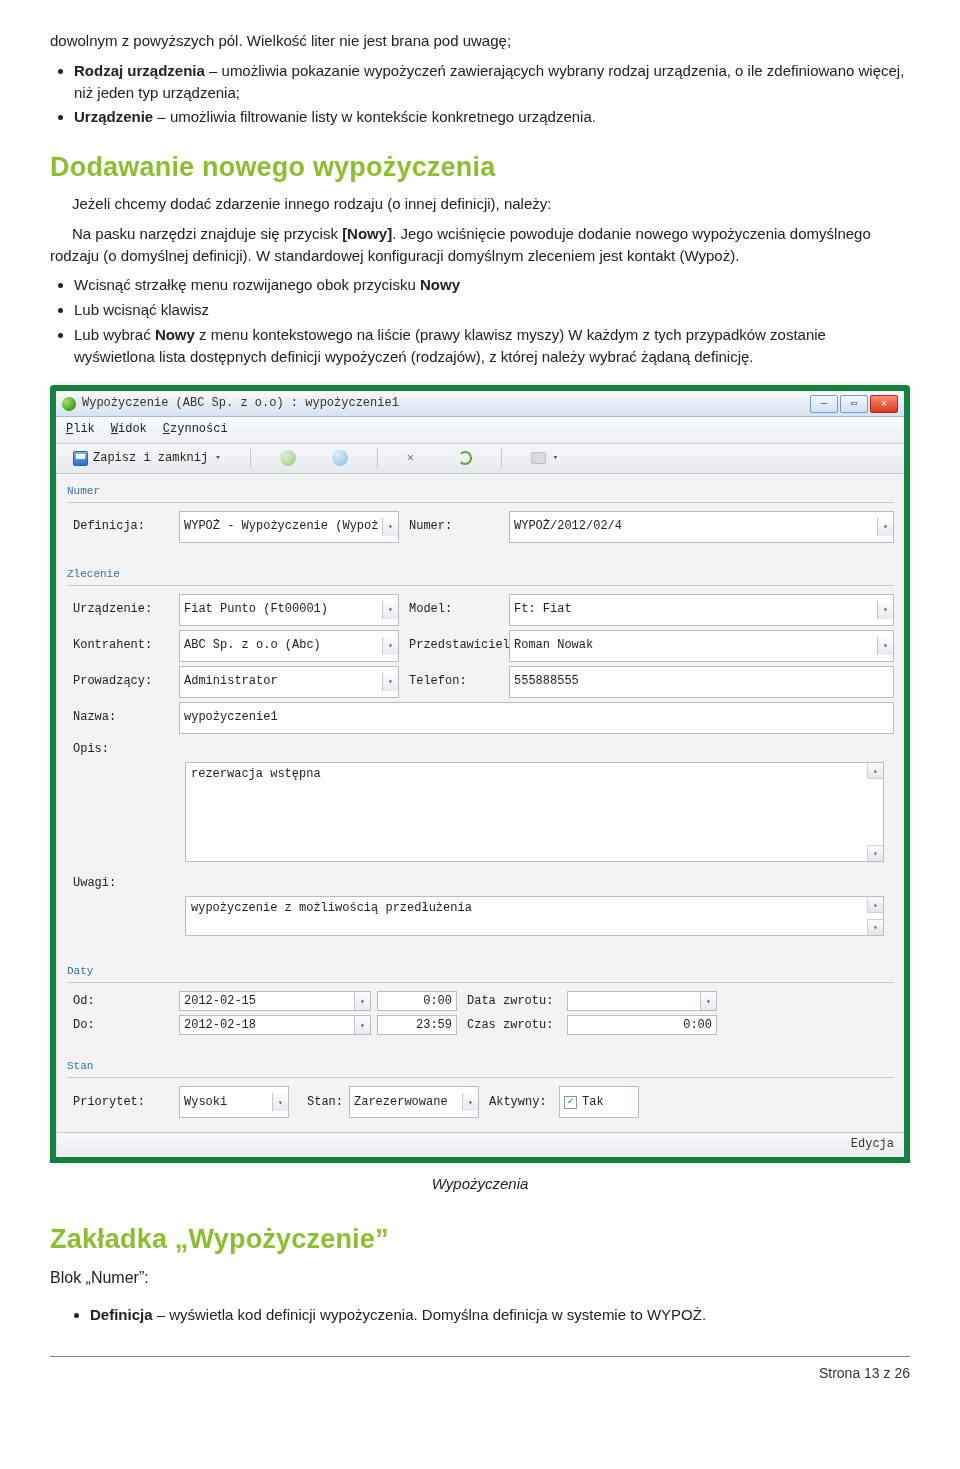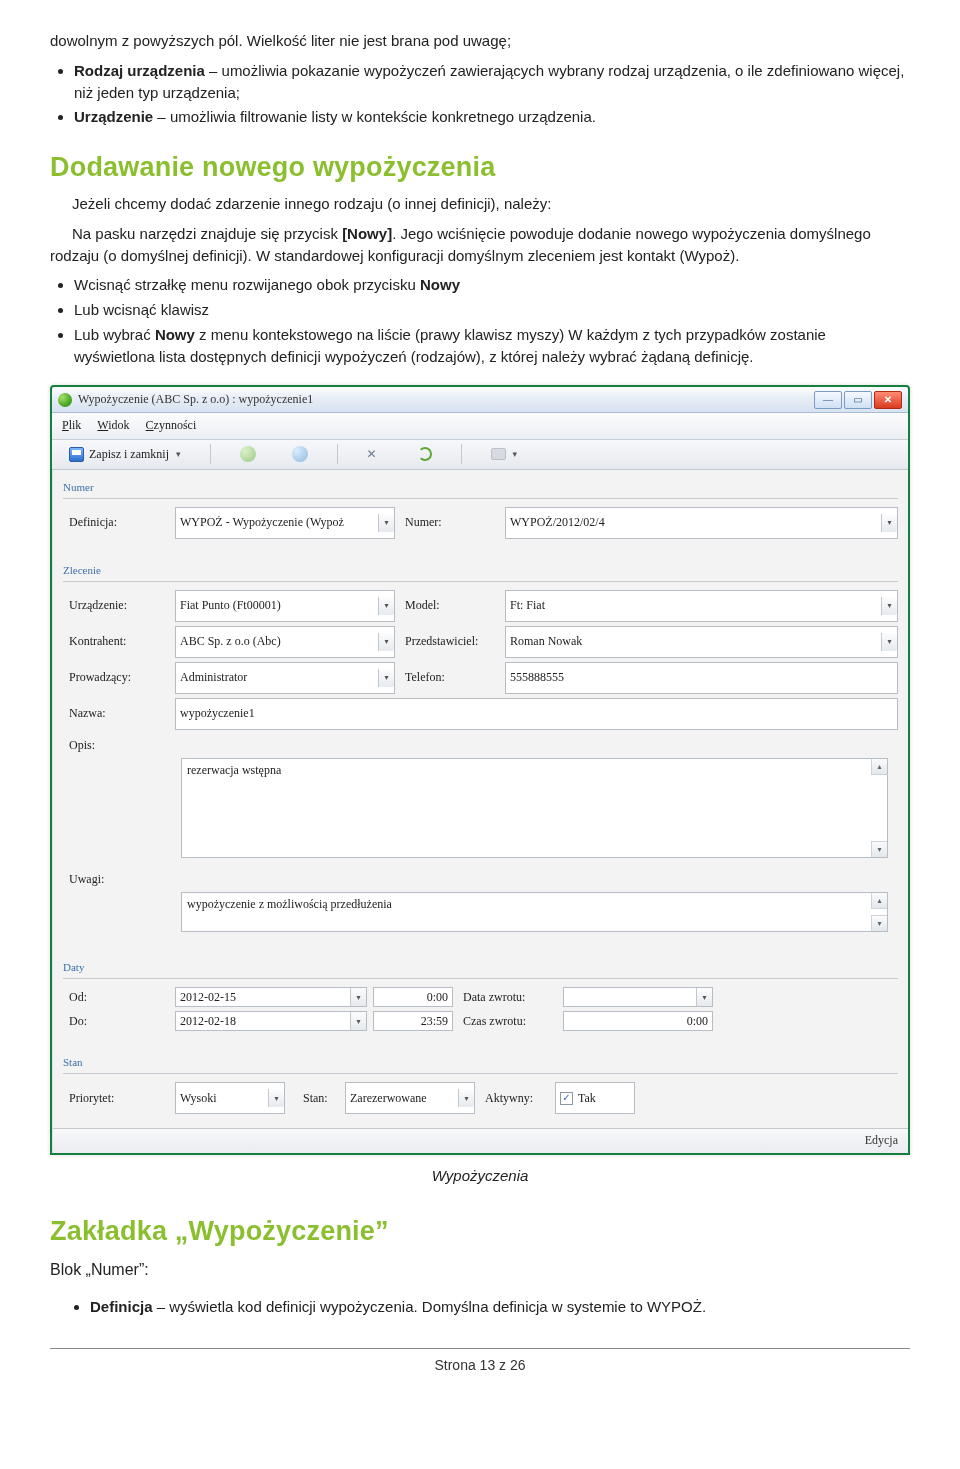--- a/index.html
+++ b/index.html
@@ -26,36 +26,36 @@
   }
   .indent-para { margin: 4px 0 8px 0; text-indent: 22px; }
   .plain-para { margin: 4px 0 8px 0; }
   .caption {
     text-align: center;
     font-style: italic;
     font-size: 15px;
     margin: 10px 0 26px 0;
   }
   .footer {
-    text-align: center;
+    text-align: right;
     font-size: 14px;
     color: #333;
     margin-top: 30px;
     border-top: 1px solid #888;
     padding-top: 6px;
   }
 
   
   .app-window {
-    border: 2px solid #15803d;
+    border: 6px solid #15803d;
     border-radius: 4px 4px 0 0;
     background: #15803d;
     margin: 18px 0 6px 0;
     box-shadow: 0 0 4px rgba(0,0,0,.15);
-    font-family: Liberation Serif, serif;
+    font-family: Liberation Mono, monospace;
     font-size: 12px;
     overflow: hidden;
   }
   .titlebar {
     display: flex;
     align-items: center;
     height: 26px;
     background: linear-gradient(#fdfdfe, #e7edf6 45%, #d7e2f0);
     border-bottom: 1px solid #a9bdd6;
     padding: 0 6px;

